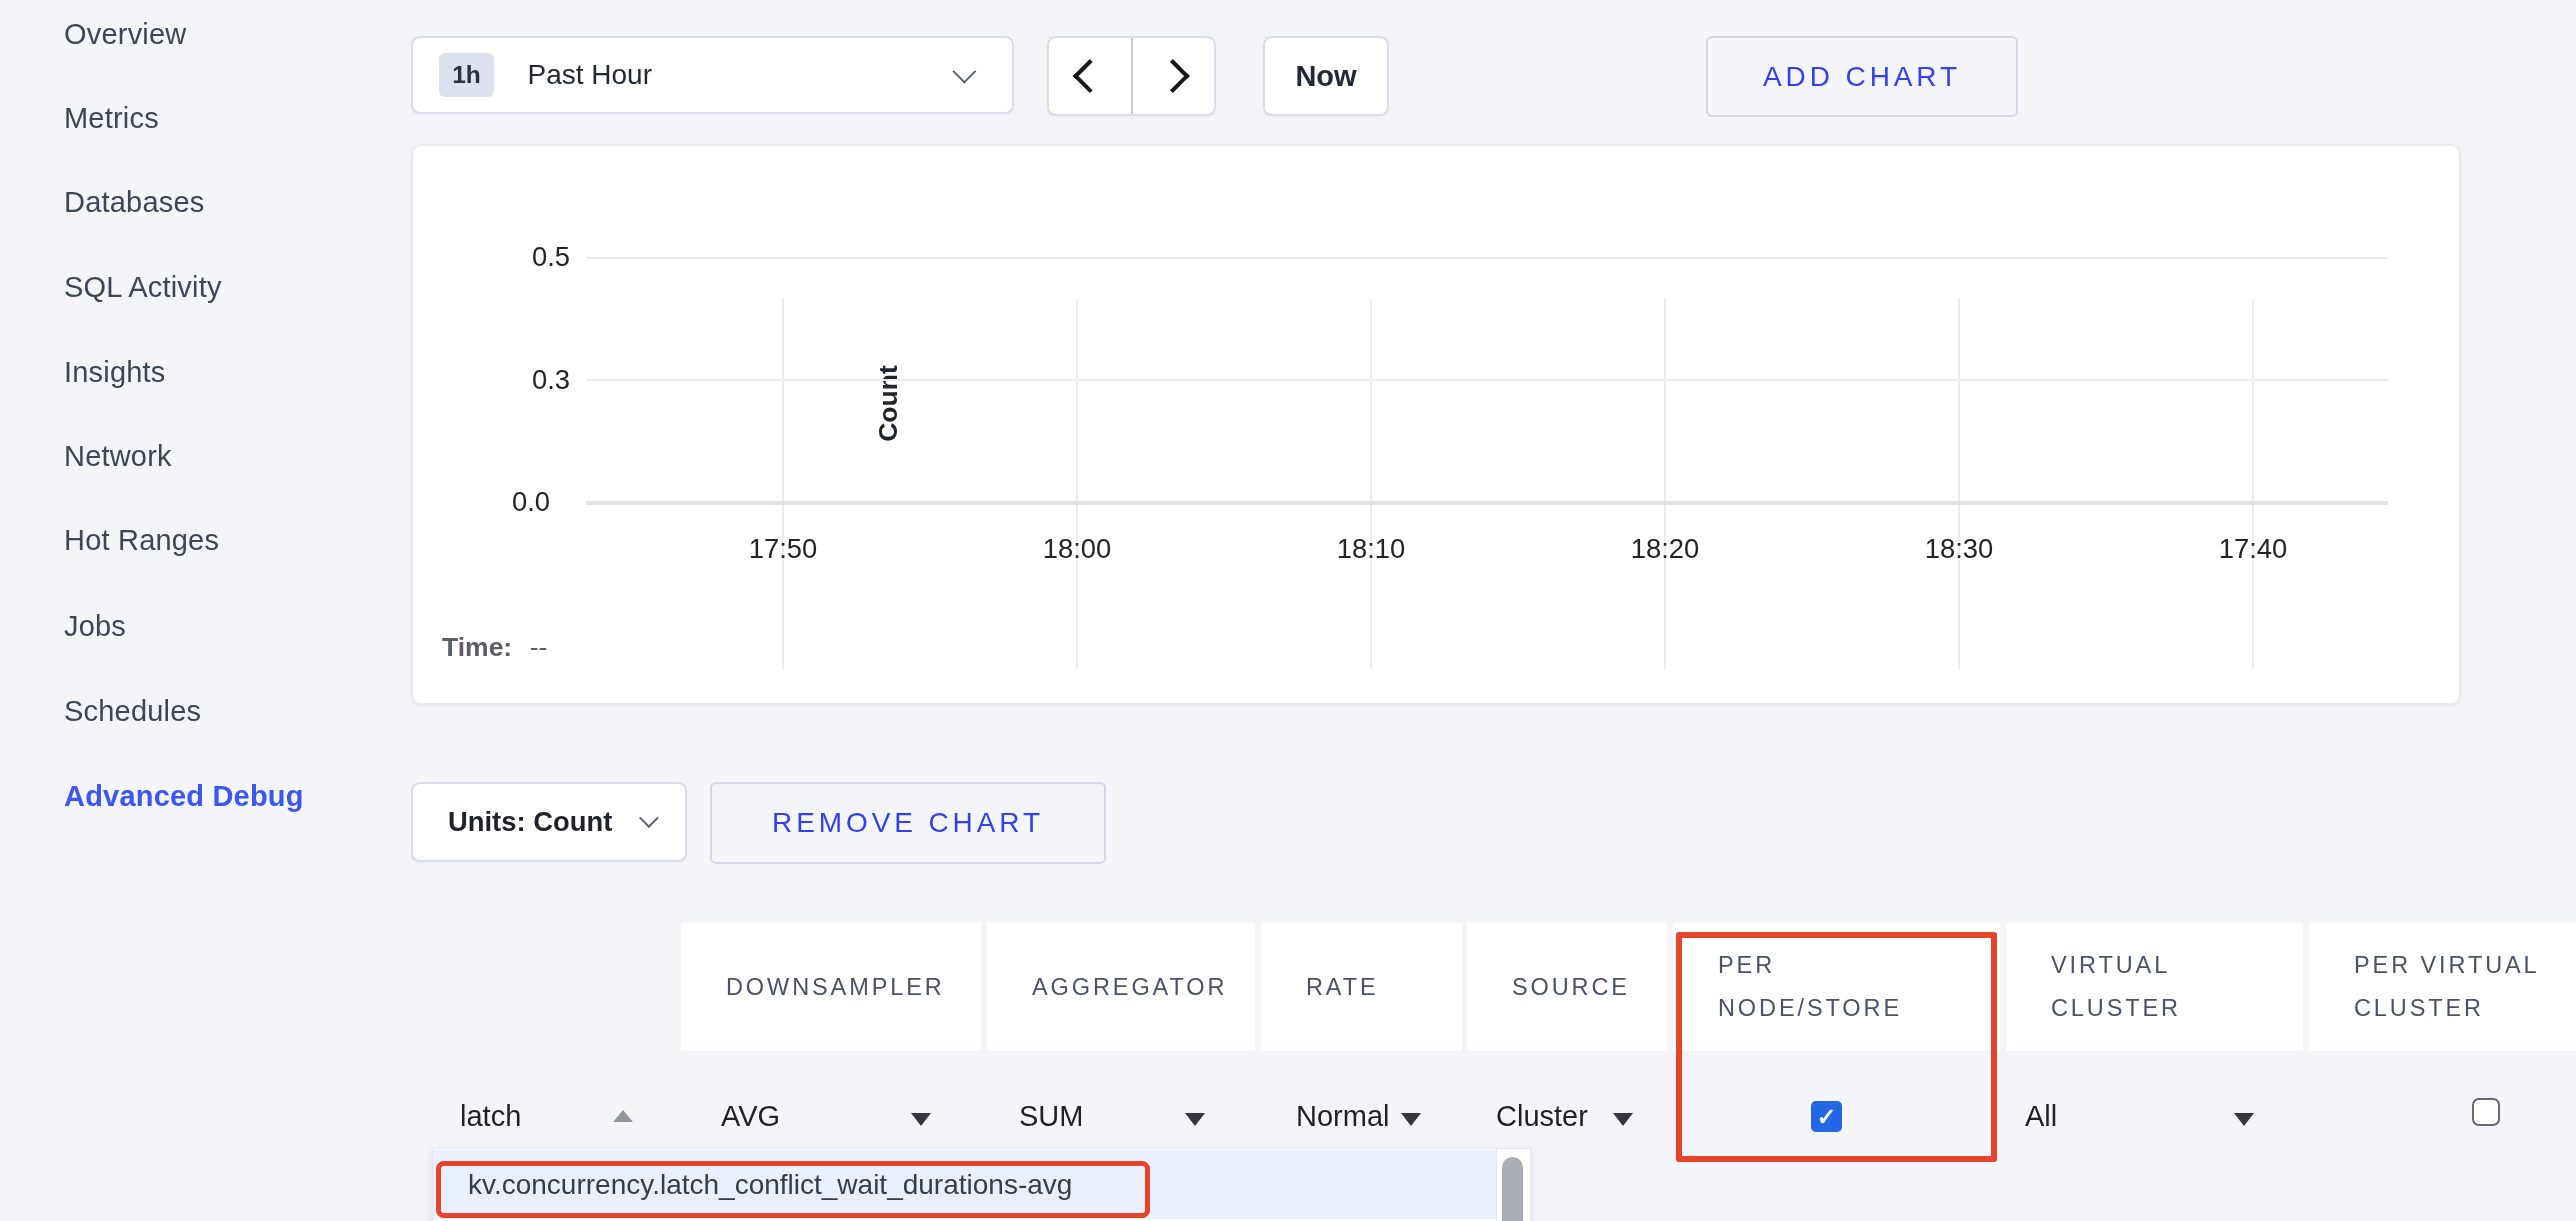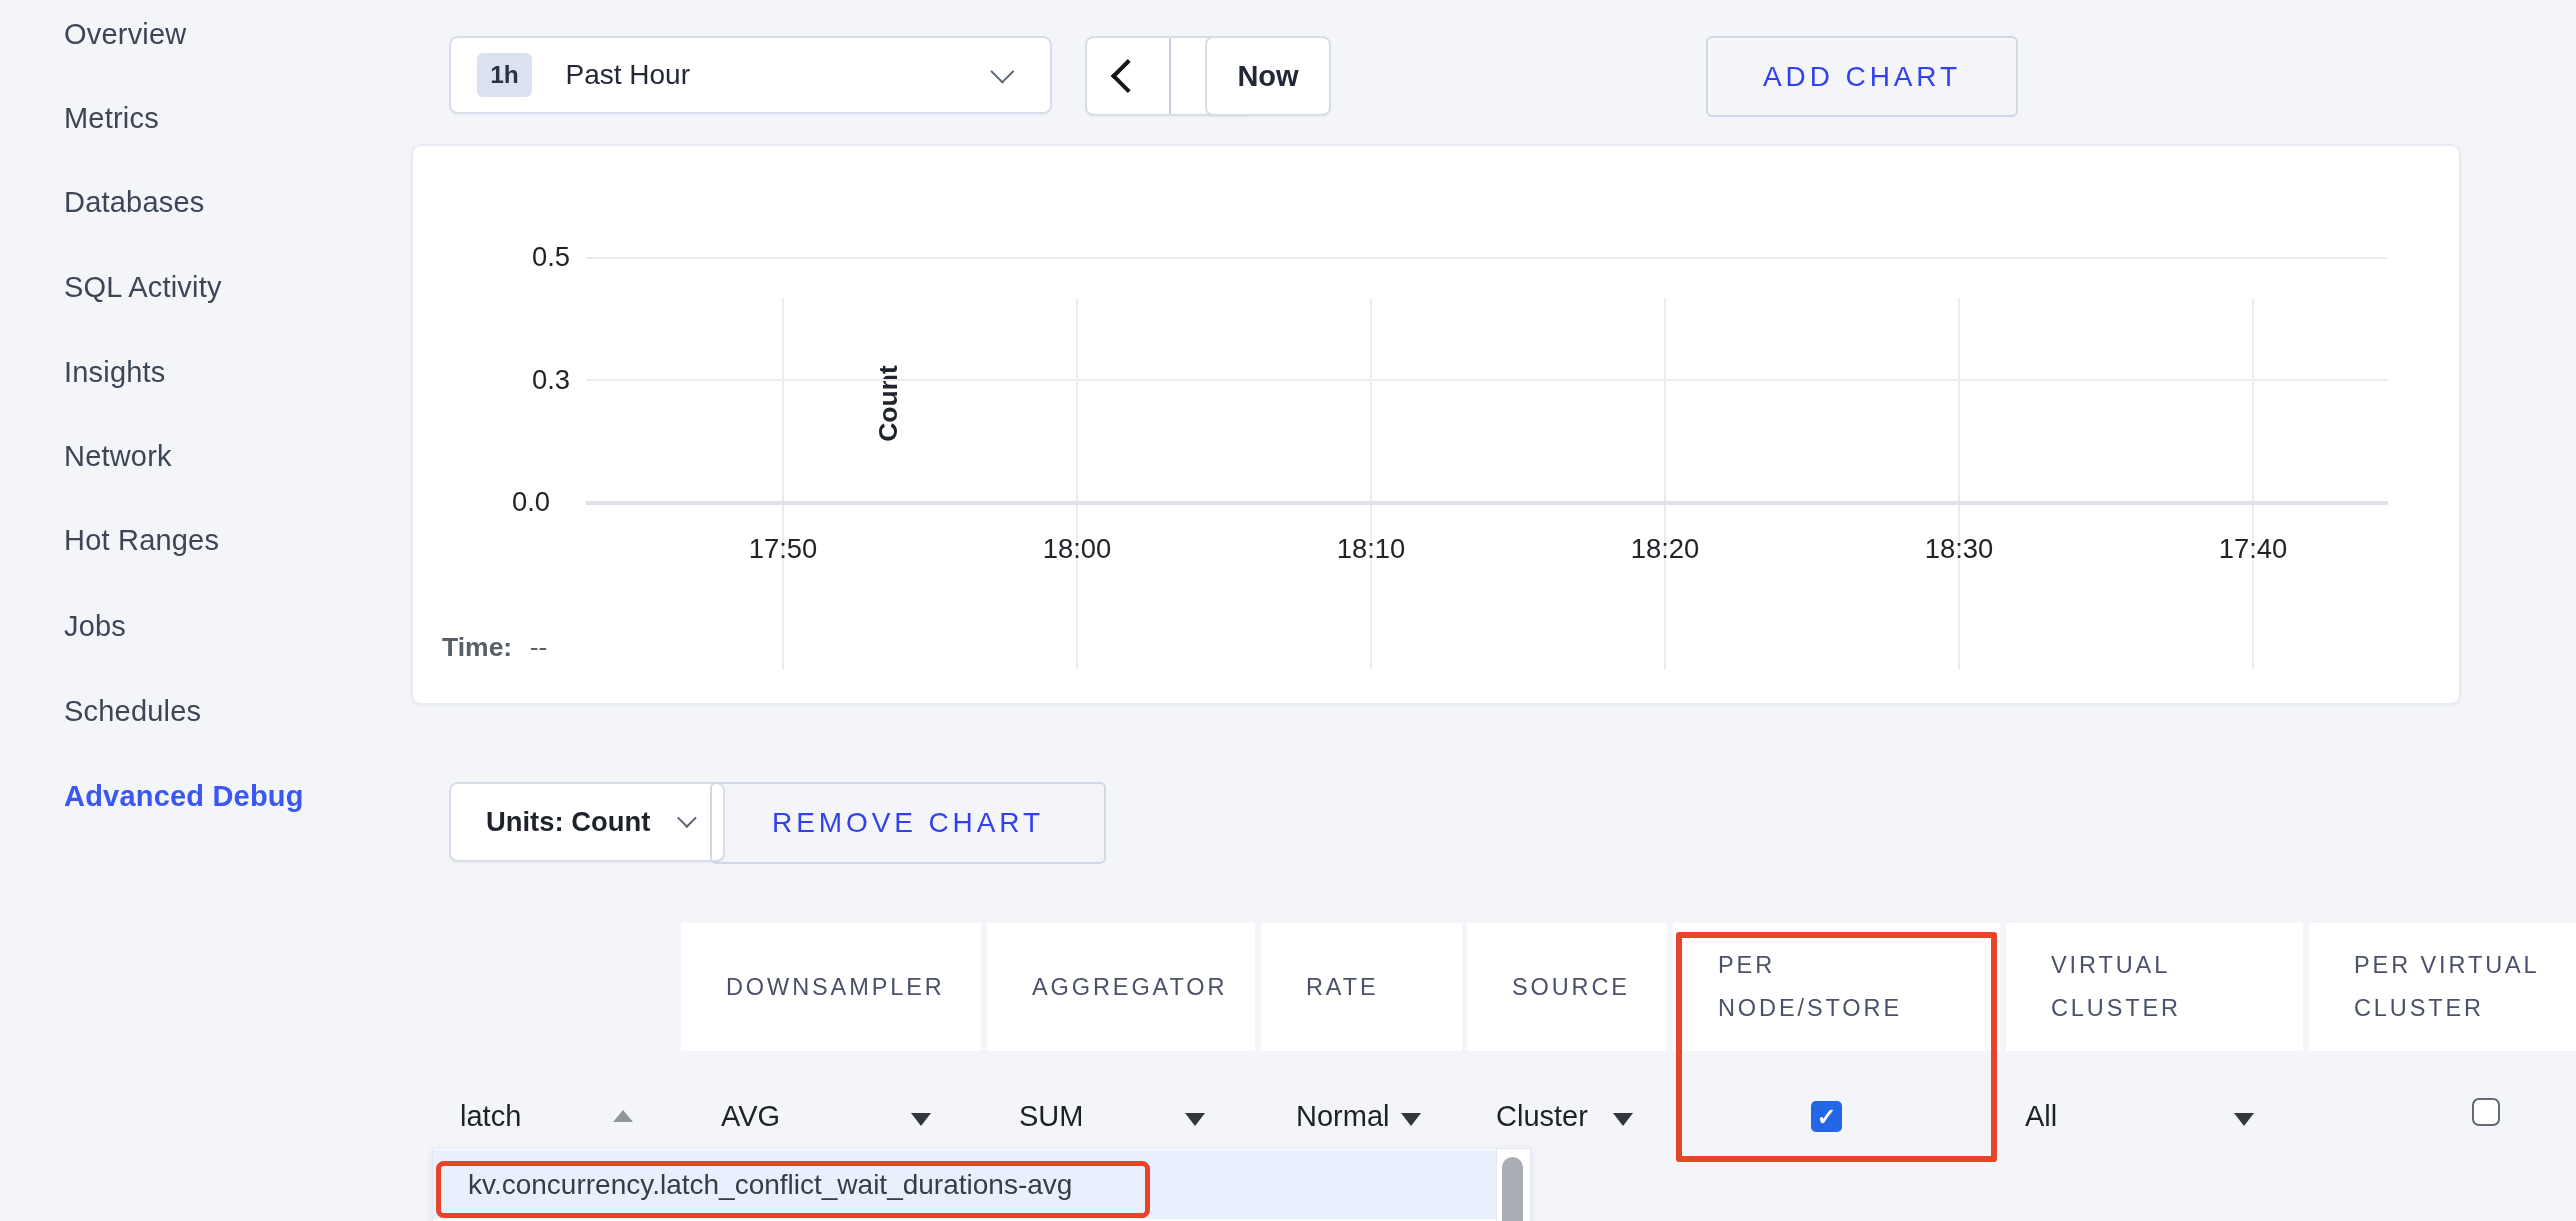--- a/index.html
+++ b/index.html
@@ -5,21 +5,21 @@
   html,body{margin:0;padding:0;}
   body{font-family:"Liberation Sans",sans-serif;}
   #screen{position:relative;width:2576px;height:1221px;background:#f4f5f9;overflow:hidden;}
 
   
   .sidebar-item{position:absolute;left:64px;font-size:29px;color:#3d4655;letter-spacing:0.2px;cursor:pointer;white-space:nowrap;}
   .sidebar-item.active{color:#3a56f3;font-weight:700;}
 
   
   .control-box{position:absolute;background:#fff;border:2px solid #d9dde9;border-radius:8.8px;box-sizing:border-box;
-               display:flex;align-items:center;box-shadow:0 1px 2px rgba(70,80,110,.06);margin-left:38px;}
+               display:flex;align-items:center;box-shadow:0 1px 2px rgba(70,80,110,.06);}
   .btn-blue{position:absolute;background:transparent;border:2px solid #d3d7e5;border-radius:5.9px;box-sizing:border-box;
             display:flex;align-items:center;justify-content:center;color:#3340ee;font-size:28px;letter-spacing:3.9px;cursor:pointer;}
   .badge{background:#dce1ef;border-radius:5.9px;font-weight:700;font-size:24.5px;color:#2b3143;padding:7.8px 13.7px;}
 
   
   .chev-select{width:14.7px;height:14.7px;border-right:2.9px solid #5a6170;border-bottom:2.9px solid #5a6170;
                transform:rotate(45deg);margin-top:-7.8px;}
   .chev-left{width:19.6px;height:19.6px;border-left:4.9px solid #14171c;border-bottom:4.9px solid #14171c;transform:rotate(45deg);}
   .chev-right{width:19.6px;height:19.6px;border-right:4.9px solid #14171c;border-top:4.9px solid #14171c;transform:rotate(45deg);}
 
@@ -90,21 +90,21 @@
   <div class="control-box" style="left:1047px;top:36px;width:169px;height:80px;padding:0;">
     <div style="flex:1;height:100%;display:flex;align-items:center;justify-content:center;cursor:pointer;">
       <span class="chev-left"></span>
     </div>
     <div style="width:2px;height:100%;background:#c9cede;"></div>
     <div style="flex:1;height:100%;display:flex;align-items:center;justify-content:center;cursor:pointer;">
       <span class="chev-right"></span>
     </div>
   </div>
 
-  <div class="control-box" style="left:1167px;top:36px;width:126px;height:80px;justify-content:center;cursor:pointer;">
+  <div class="control-box" style="left:1263px;top:36px;width:126px;height:80px;justify-content:center;cursor:pointer;">
     <span style="font-size:29px;font-weight:700;color:#222836;">Now</span>
   </div>
 
   <div class="btn-blue" style="left:1706px;top:36px;width:312px;height:81px;">ADD CHART</div>
 
   <div class="card">
     <div class="ylabel">Count</div>
 
     <div class="gridline-v" style="left:369px;"></div>
     <div class="gridline-v" style="left:663px;"></div>

